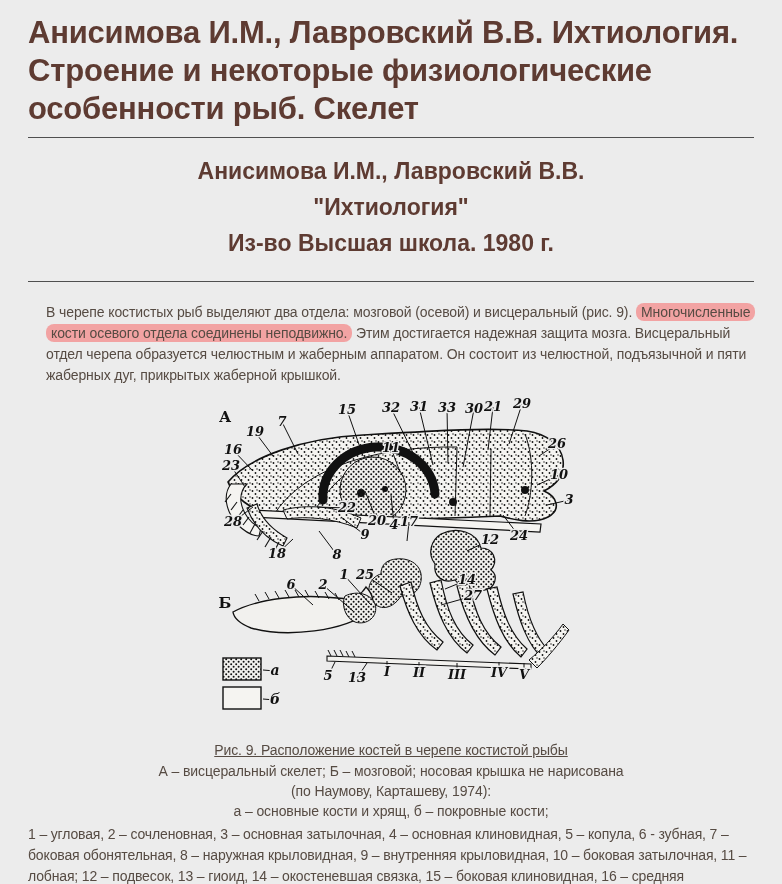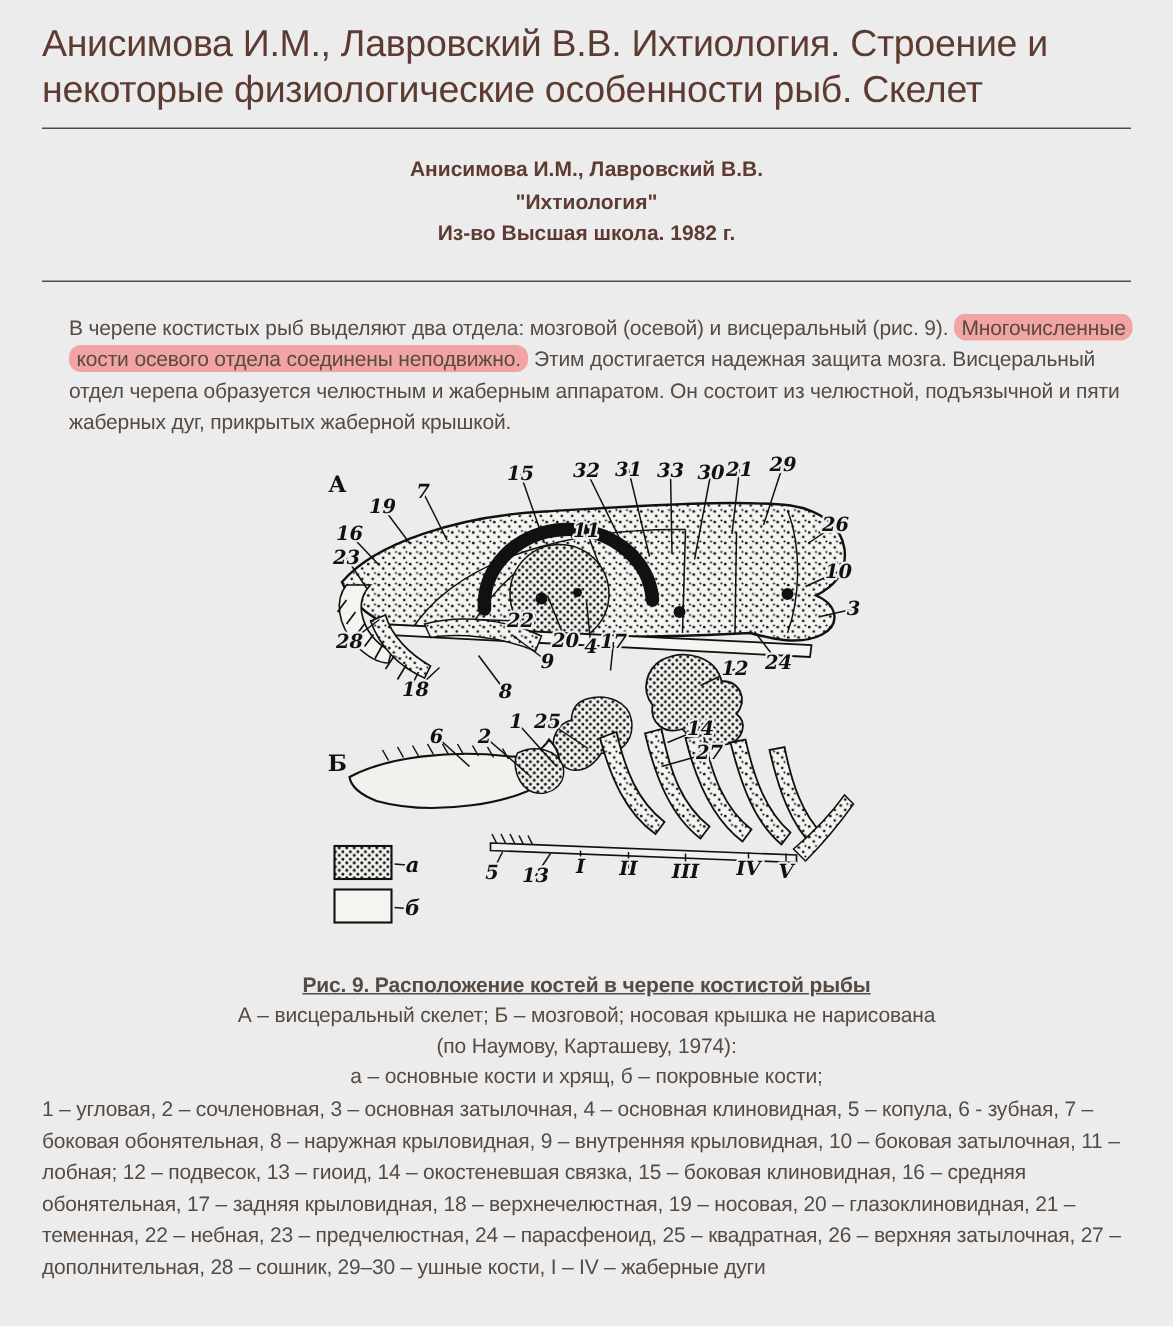--- a/index.html
+++ b/index.html
@@ -4,26 +4,26 @@
 <style>
   html,body{margin:0;padding:0;}
   body{
     width:782px;height:884px;overflow:hidden;
     background:#ececec;
     font-family:"Liberation Sans", sans-serif;
     color:#564b43;
   }
   .page{box-sizing:border-box;width:782px;padding:12px 28px 0 28px;}
   h1.doc-title{
-    font-size:25px;line-height:1.22;font-weight:normal;
+    font-size:31px;line-height:1.22;font-weight:bold;
     color:#5e3b32;margin:2px 0 10px 0;letter-spacing:-0.2px;
   }
   hr.rule{border:none;border-top:1px solid #4f4f4f;margin:0 0;}
   .subtitle{
-    text-align:center;font-weight:bold;font-size:14px;line-height:1.55;
+    text-align:center;font-weight:bold;font-size:23px;line-height:1.55;
     color:#5e3b32;margin:16px 0 20px 0;
   }
   .body-text{font-size:14px;line-height:1.5;letter-spacing:-0.1px;}
   p.intro{margin:20px 2px 0 18px;}
   mark.hl{
     background:#f2a3a3;color:inherit;border-radius:8px;padding:1px 5px;
     -webkit-box-decoration-break:clone;box-decoration-break:clone;
   }
   .figure-wrap{width:392px;margin:12px auto 0 auto;}
   svg.fig{display:block;}
@@ -31,38 +31,38 @@
   .figlab{
     font-family:"DejaVu Serif", serif;font-style:italic;font-weight:bold;
     font-size:13px;fill:#111;text-anchor:middle;
     paint-order:stroke;stroke:#ececec;stroke-width:3px;stroke-linejoin:round;
   }
   .figlab.part{font-style:normal;font-size:15px;}
   .figlab.leg{font-size:14px;}
   .caption{
     text-align:center;font-size:14px;line-height:1.45;margin-top:8px;letter-spacing:-0.1px;
   }
-  .caption-title{font-weight:bold;text-decoration:underline;}
+  .caption-title{font-weight:normal;text-decoration:underline;}
   p.bone-list{
     font-size:14px;line-height:1.5;margin:2px 0 0 0;letter-spacing:-0.15px;
   }
 </style>
 </head>
 <body>
 
 <div class="page">
 
   <h1 class="doc-title">Анисимова И.М., Лавровский В.В. Ихтиология. Строение и некоторые физиологические особенности рыб. Скелет</h1>
 
   <hr class="rule">
 
   <div class="subtitle">
     <div>Анисимова И.М., Лавровский В.В.</div>
     <div>"Ихтиология"</div>
-    <div>Из-во Высшая школа. 1982 г.</div>
+    <div>Из-во Высшая школа. 1980 г.</div>
   </div>
 
   <hr class="rule">
 
   <p class="body-text intro"><span>В черепе костистых рыб выделяют два отдела: мозговой (осевой) и висцеральный (рис. 9). </span><mark class="hl">Многочисленные кости осевого отдела соединены неподвижно.</mark><span> Этим достигается надежная защита мозга. Висцеральный отдел черепа образуется челюстным и жаберным аппаратом. Он состоит из челюстной, подъязычной и пяти жаберных дуг, прикрытых жаберной крышкой.</span></p>
 
   <div class="figure-wrap">
     <svg id="fig" class="fig" width="392" height="334" viewBox="0 0 392 334">
       <defs>
         <pattern id="stip" width="7" height="7" patternUnits="userSpaceOnUse">

